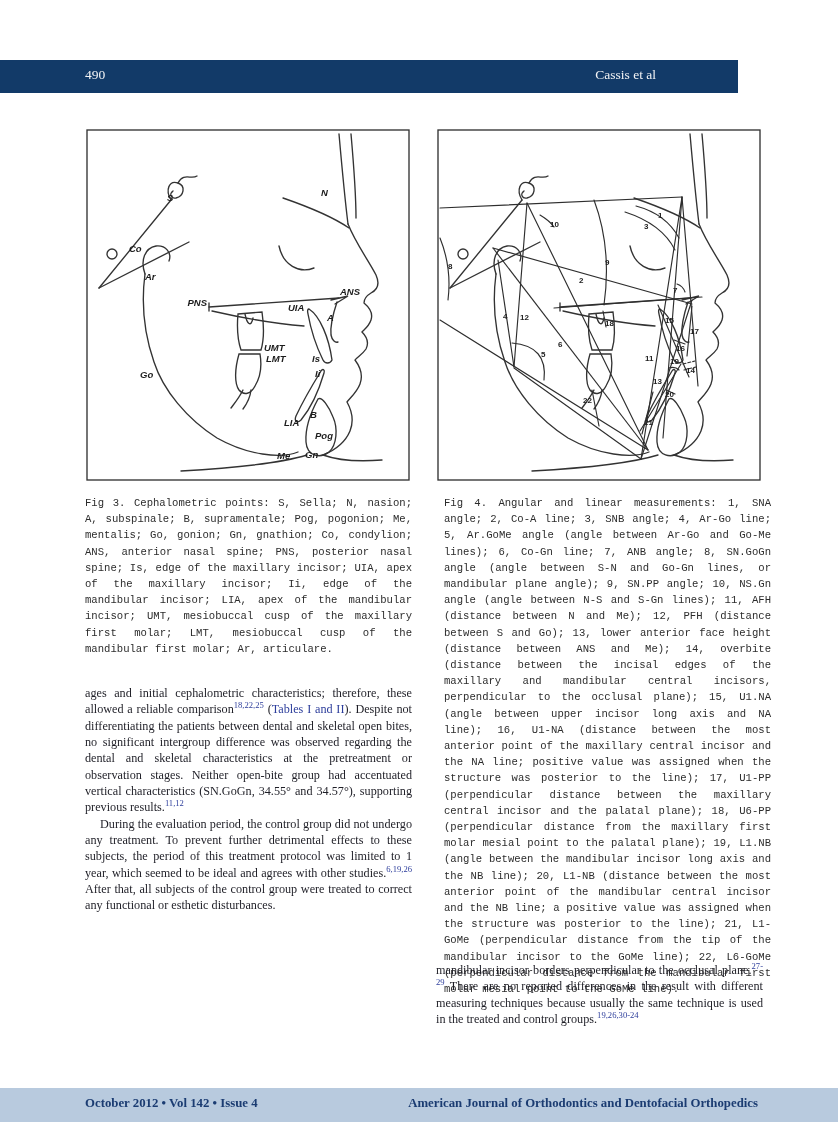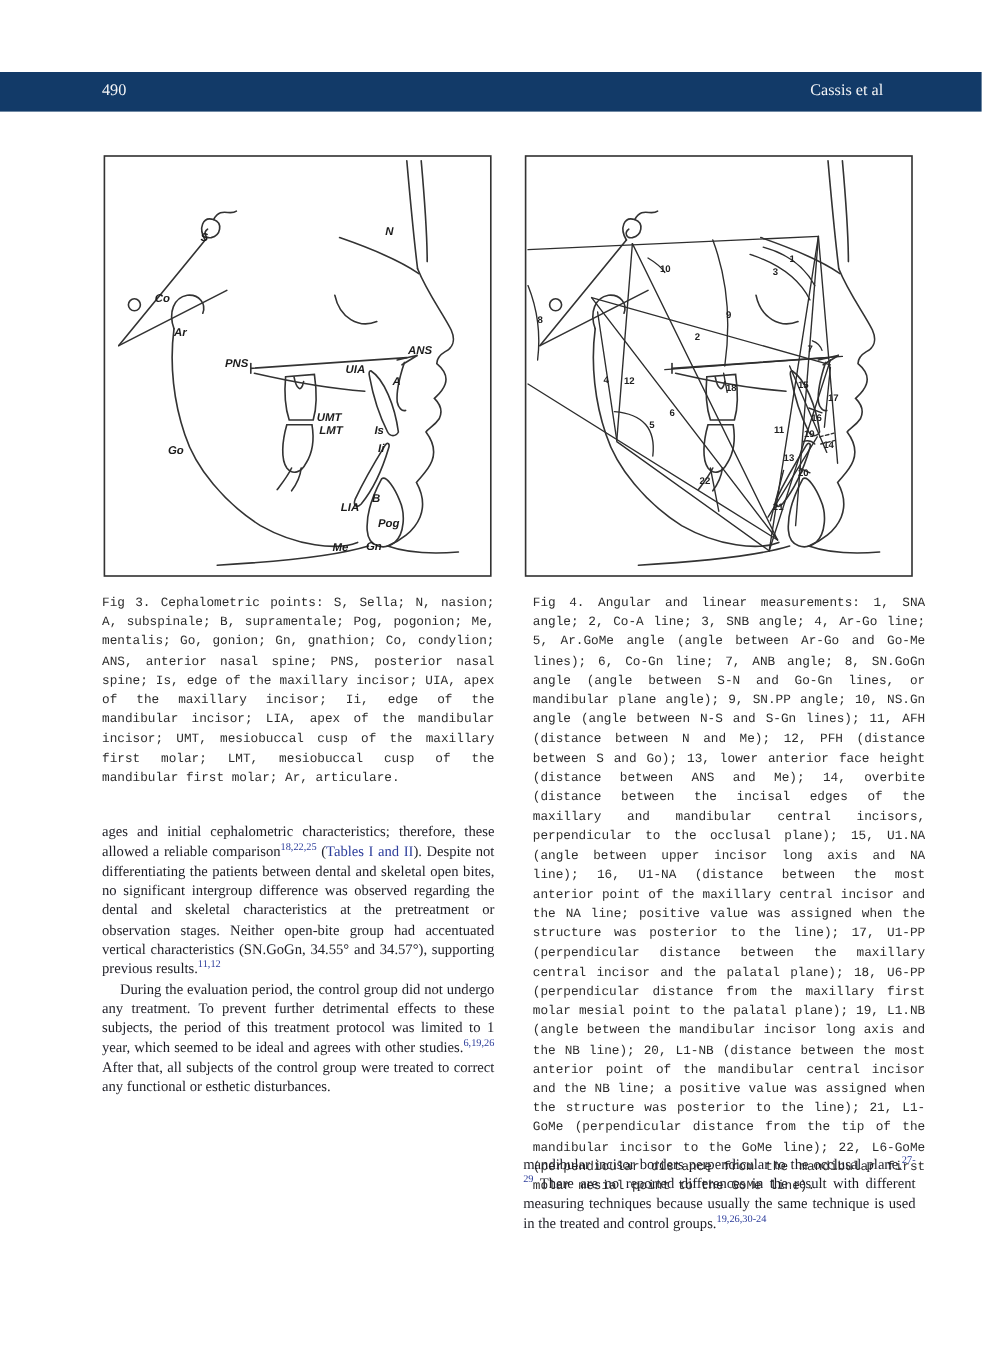--- a/index.html
+++ b/index.html
@@ -1,19 +1,19 @@
 <!DOCTYPE html>
 <html style="--header-bar: #123a68; --footer-bar: #b8cade; --footer-text: #1b3c72; --accent-text: #2c3d9b;"><head>
 <meta charset="utf-8">
 <style>
   html,body{margin:0;padding:0;background:#ffffff;}
   .page{position:relative;width:838px;height:1122px;background:#fff;overflow:hidden;
         font-family:"Liberation Serif",serif;color:#1e1e26;}
   
-  .topbar{position:absolute;left:0;top:60px;width:818px;height:33px;background:var(--header-bar,#123a68);}
+  .topbar{position:absolute;left:0;top:60px;width:738px;height:33px;background:var(--header-bar,#123a68);}
   .topbar .pgnum{position:absolute;left:85px;top:7px;font-size:13.5px;color:#f3f4f6;}
   .topbar .rh{position:absolute;right:82px;top:7px;font-size:13.5px;color:#f3f4f6;}
   .botbar{position:absolute;left:0;top:1088px;width:838px;height:34px;background:var(--footer-bar,#b8cade);}
   .botbar .issue{position:absolute;left:85px;top:8px;font-size:12.8px;font-weight:bold;color:var(--footer-text,#1b3c72);}
   .botbar .journal{position:absolute;right:80px;top:8px;font-size:12.8px;font-weight:bold;color:var(--footer-text,#1b3c72);}
   
   .figbox{position:absolute;top:128px;width:326px;height:354px;}
   .figbox svg{display:block;width:100%;height:100%;}
   .fig3{left:85px;}  .fig4{left:436px;}
   .trace path,.trace line,.trace circle,.trace rect{fill:none;stroke:#333;stroke-width:1.35;stroke-linecap:round;}
@@ -180,14 +180,18 @@
   <div class="caption cap4">Fig 4. Angular and linear measurements: 1, SNA angle; 2, Co-A line; 3, SNB angle; 4, Ar-Go line; 5, Ar.GoMe angle (angle between Ar-Go and Go-Me lines); 6, Co-Gn line; 7, ANB angle; 8, SN.GoGn angle (angle between S-N and Go-Gn lines, or mandibular plane angle); 9, SN.PP angle; 10, NS.Gn angle (angle between N-S and S-Gn lines); 11, AFH (distance between N and Me); 12, PFH (distance between S and Go); 13, lower anterior face height (distance between ANS and Me); 14, overbite (distance between the incisal edges of the maxillary and mandibular central incisors, perpendicular to the occlusal plane); 15, U1.NA (angle between upper incisor long axis and NA line); 16, U1-NA (distance between the most anterior point of the maxillary central incisor and the NA line; positive value was assigned when the structure was posterior to the line); 17, U1-PP (perpendicular distance between the maxillary central incisor and the palatal plane); 18, U6-PP (perpendicular distance from the maxillary first molar mesial point to the palatal plane); 19, L1.NB (angle between the mandibular incisor long axis and the NB line); 20, L1-NB (distance between the most anterior point of the mandibular central incisor and the NB line; a positive value was assigned when the structure was posterior to the line); 21, L1-GoMe (perpendicular distance from the tip of the mandibular incisor to the GoMe line); 22, L6-GoMe (perpendicular distance from the mandibular first molar mesial point to the GoMe line).</div>
 
   <div class="colbody body-left">
     <p><span>ages and initial cephalometric characteristics; therefore, these allowed a reliable comparison</span><sup class="blue">18,22,25</sup><span> (</span><span class="blue">Tables I and II</span><span>). Despite not differentiating the patients between dental and skeletal open bites, no significant intergroup difference was observed regarding the dental and skeletal characteristics at the pretreatment or observation stages. Neither open-bite group had accentuated vertical characteristics (SN.GoGn, 34.55° and 34.57°), supporting previous results.</span><sup class="blue">11,12</sup></p>
     <p class="indent"><span>During the evaluation period, the control group did not undergo any treatment. To prevent further detrimental effects to these subjects, the period of this treatment protocol was limited to 1 year, which seemed to be ideal and agrees with other studies.</span><sup class="blue">6,19,26</sup><span> After that, all subjects of the control group were treated to correct any functional or esthetic disturbances.</span></p>
   </div>
   <div class="colbody body-right">
     <p><span>mandibular incisor borders perpendicular to the occlusal plane.</span><sup class="blue">27-29</sup><span> There are no reported differences in the result with different measuring techniques because usually the same technique is used in the treated and control groups.</span><sup class="blue">19,26,30-24</sup></p>
   </div>
 
+  <div class="botbar">
+    <span class="issue">October 2012 • Vol 142 • Issue 4</span>
+    <span class="journal">American Journal of Orthodontics and Dentofacial Orthopedics</span>
+  </div>
 
 </div>
 
 </body></html>

